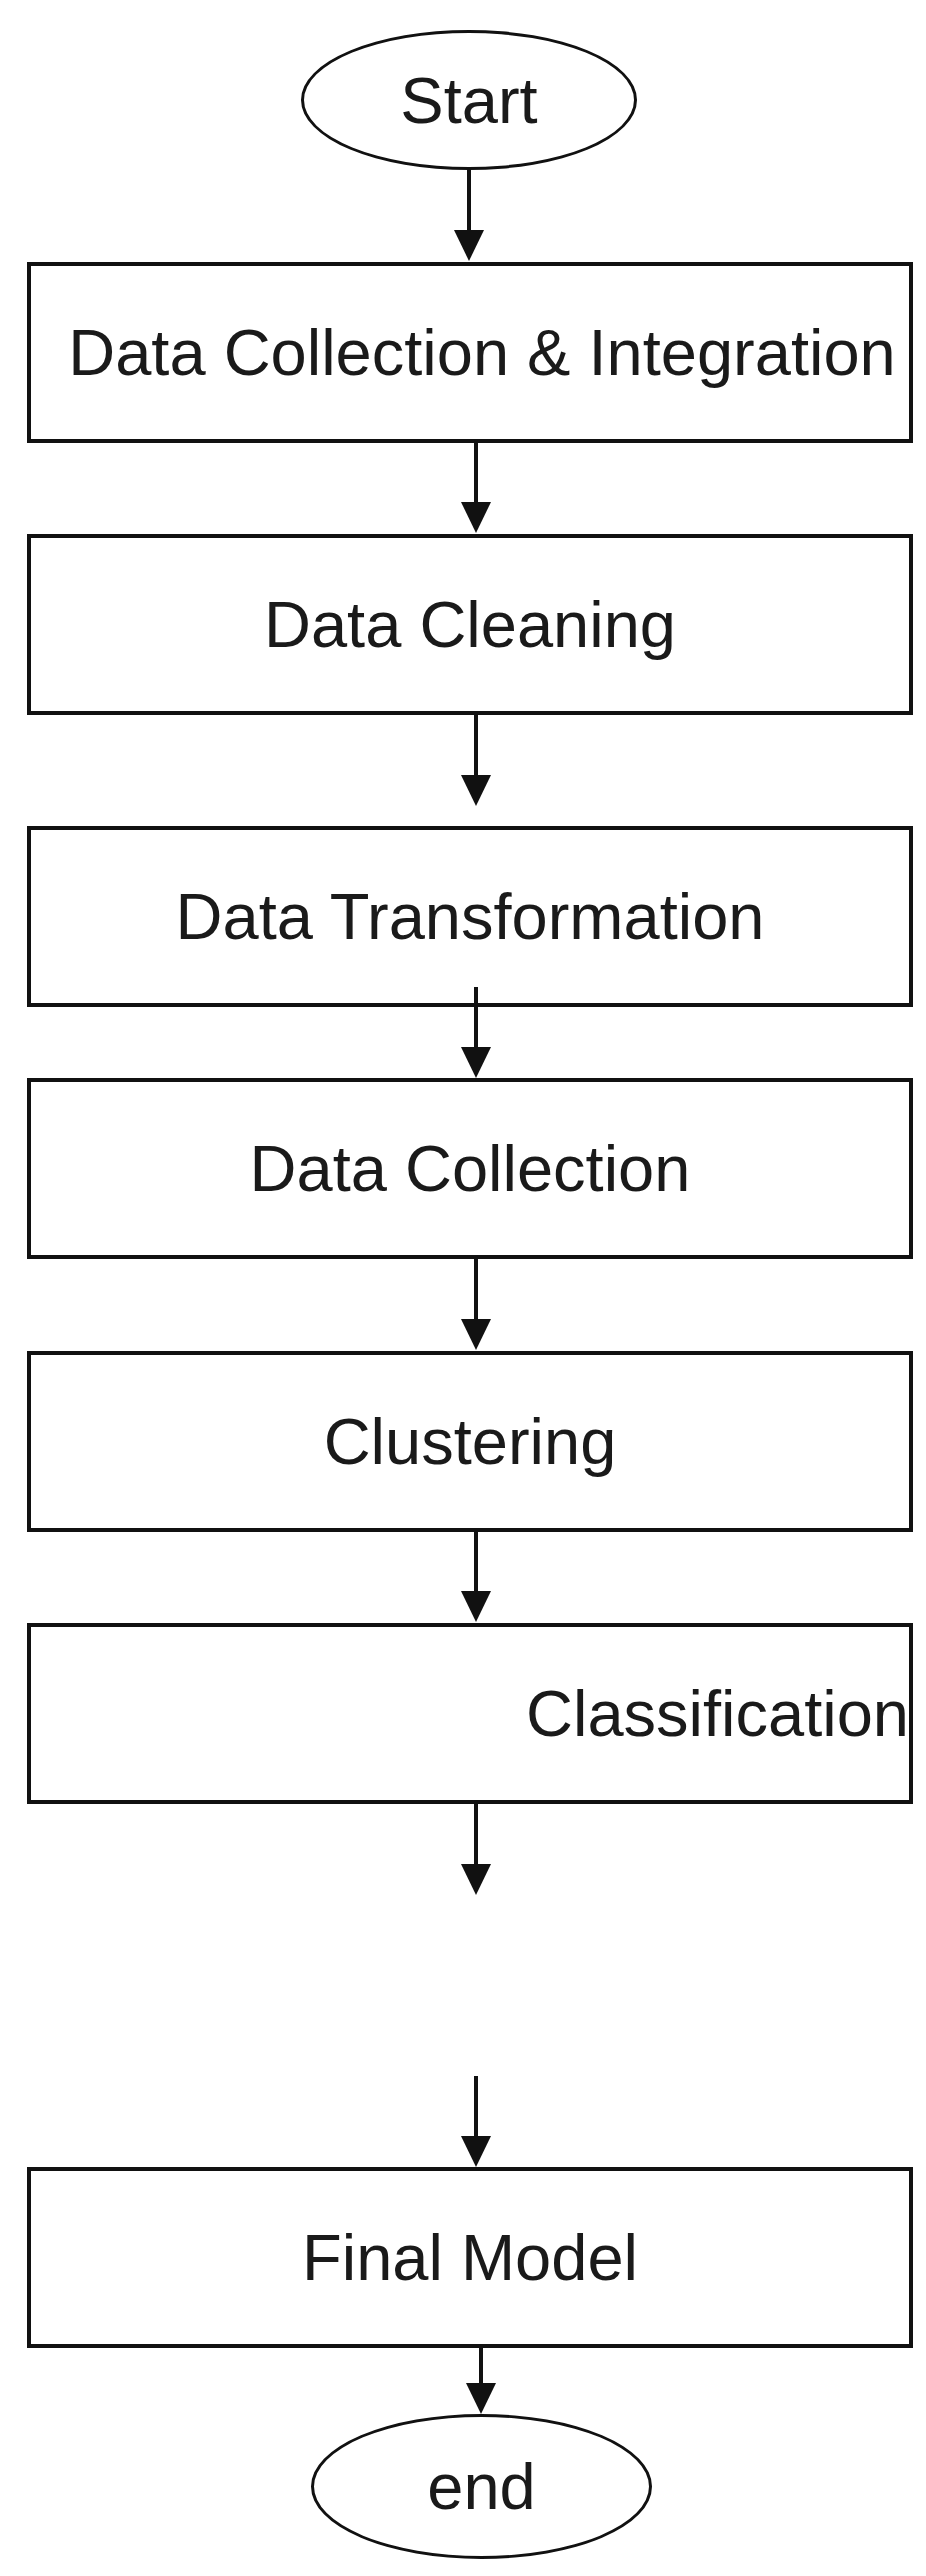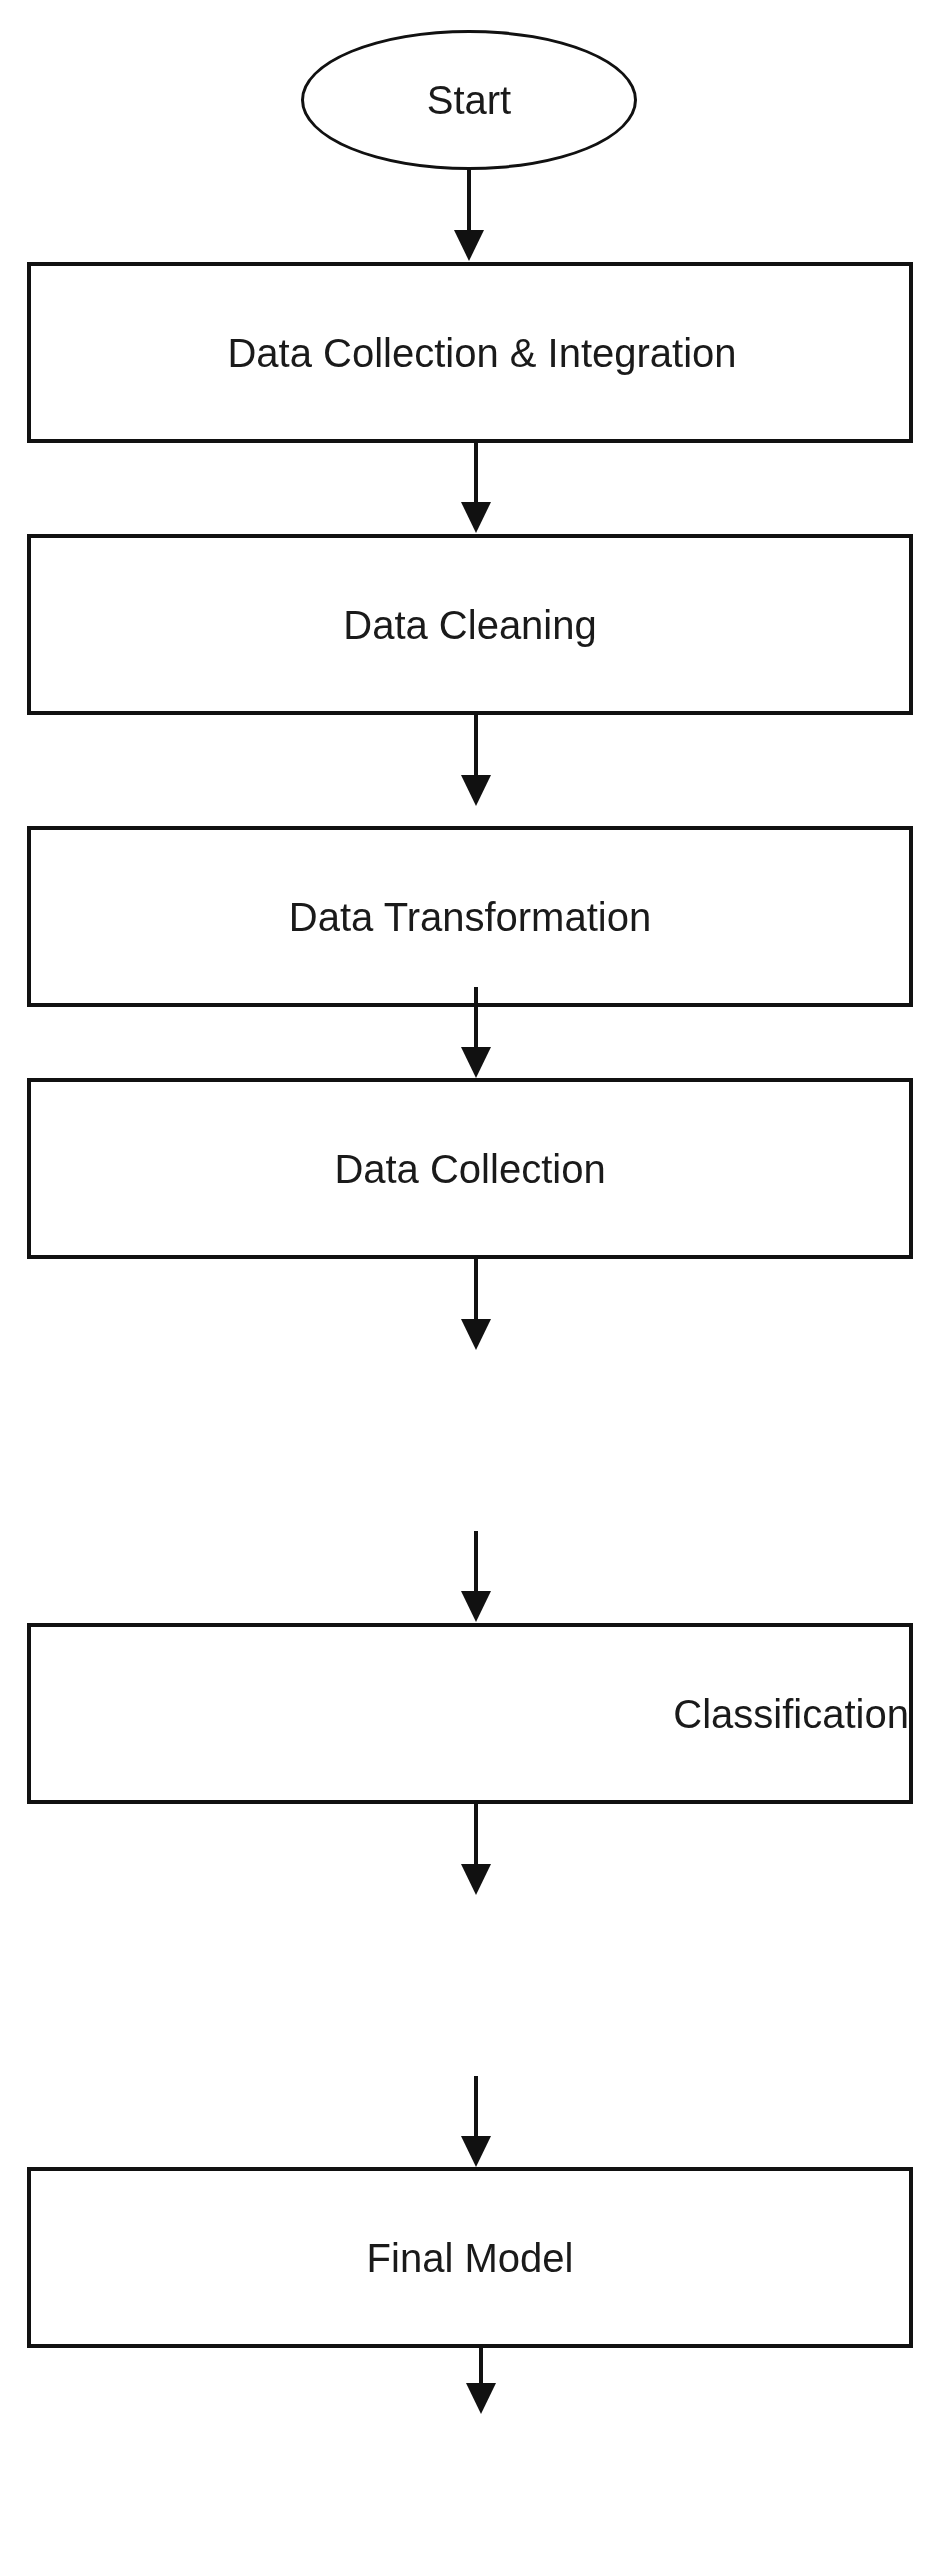--- a/index.html
+++ b/index.html
@@ -16,21 +16,21 @@
     overflow: hidden;
   }
   .node {
     position: absolute;
     box-sizing: border-box;
     background: #ffffff;
     display: flex;
     align-items: center;
     justify-content: center;
     color: #1a1a1a;
-    font-size: 40px;
+    font-size: 65px;
     line-height: 1;
     white-space: nowrap;
   }
   .node.rect {
     left: 27px;
     width: 886px;
     height: 181px;
     border: 4.1px solid #111111;
   }
   .node.ellipse {
@@ -106,20 +106,23 @@
 
   <div class="node rect" style="top:1078px;">
     <span class="label">Data Collection</span>
   </div>
 
   <div class="arrow" style="left:461px; top:1259px; height:91px;">
     <div class="stem"></div>
     <div class="head"></div>
   </div>
 
+  <div class="node rect" style="top:1351px;">
+    <span class="label">Clustering</span>
+  </div>
 
   <div class="arrow" style="left:461px; top:1531px; height:91px;">
     <div class="stem"></div>
     <div class="head"></div>
   </div>
 
   <div class="node rect" style="top:1623px;justify-content:flex-end;">
     <span class="label">Classification</span>
   </div>
 
@@ -136,15 +139,18 @@
 
   <div class="node rect" style="top:2167px;">
     <span class="label">Final Model</span>
   </div>
 
   <div class="arrow" style="left:466px; top:2348px; height:66px;">
     <div class="stem"></div>
     <div class="head"></div>
   </div>
 
+  <div class="node ellipse" style="left:311px; top:2414px; width:341px; height:145px;">
+    <span class="label">end</span>
+  </div>
 
 </div>
 
 
 </body></html>

